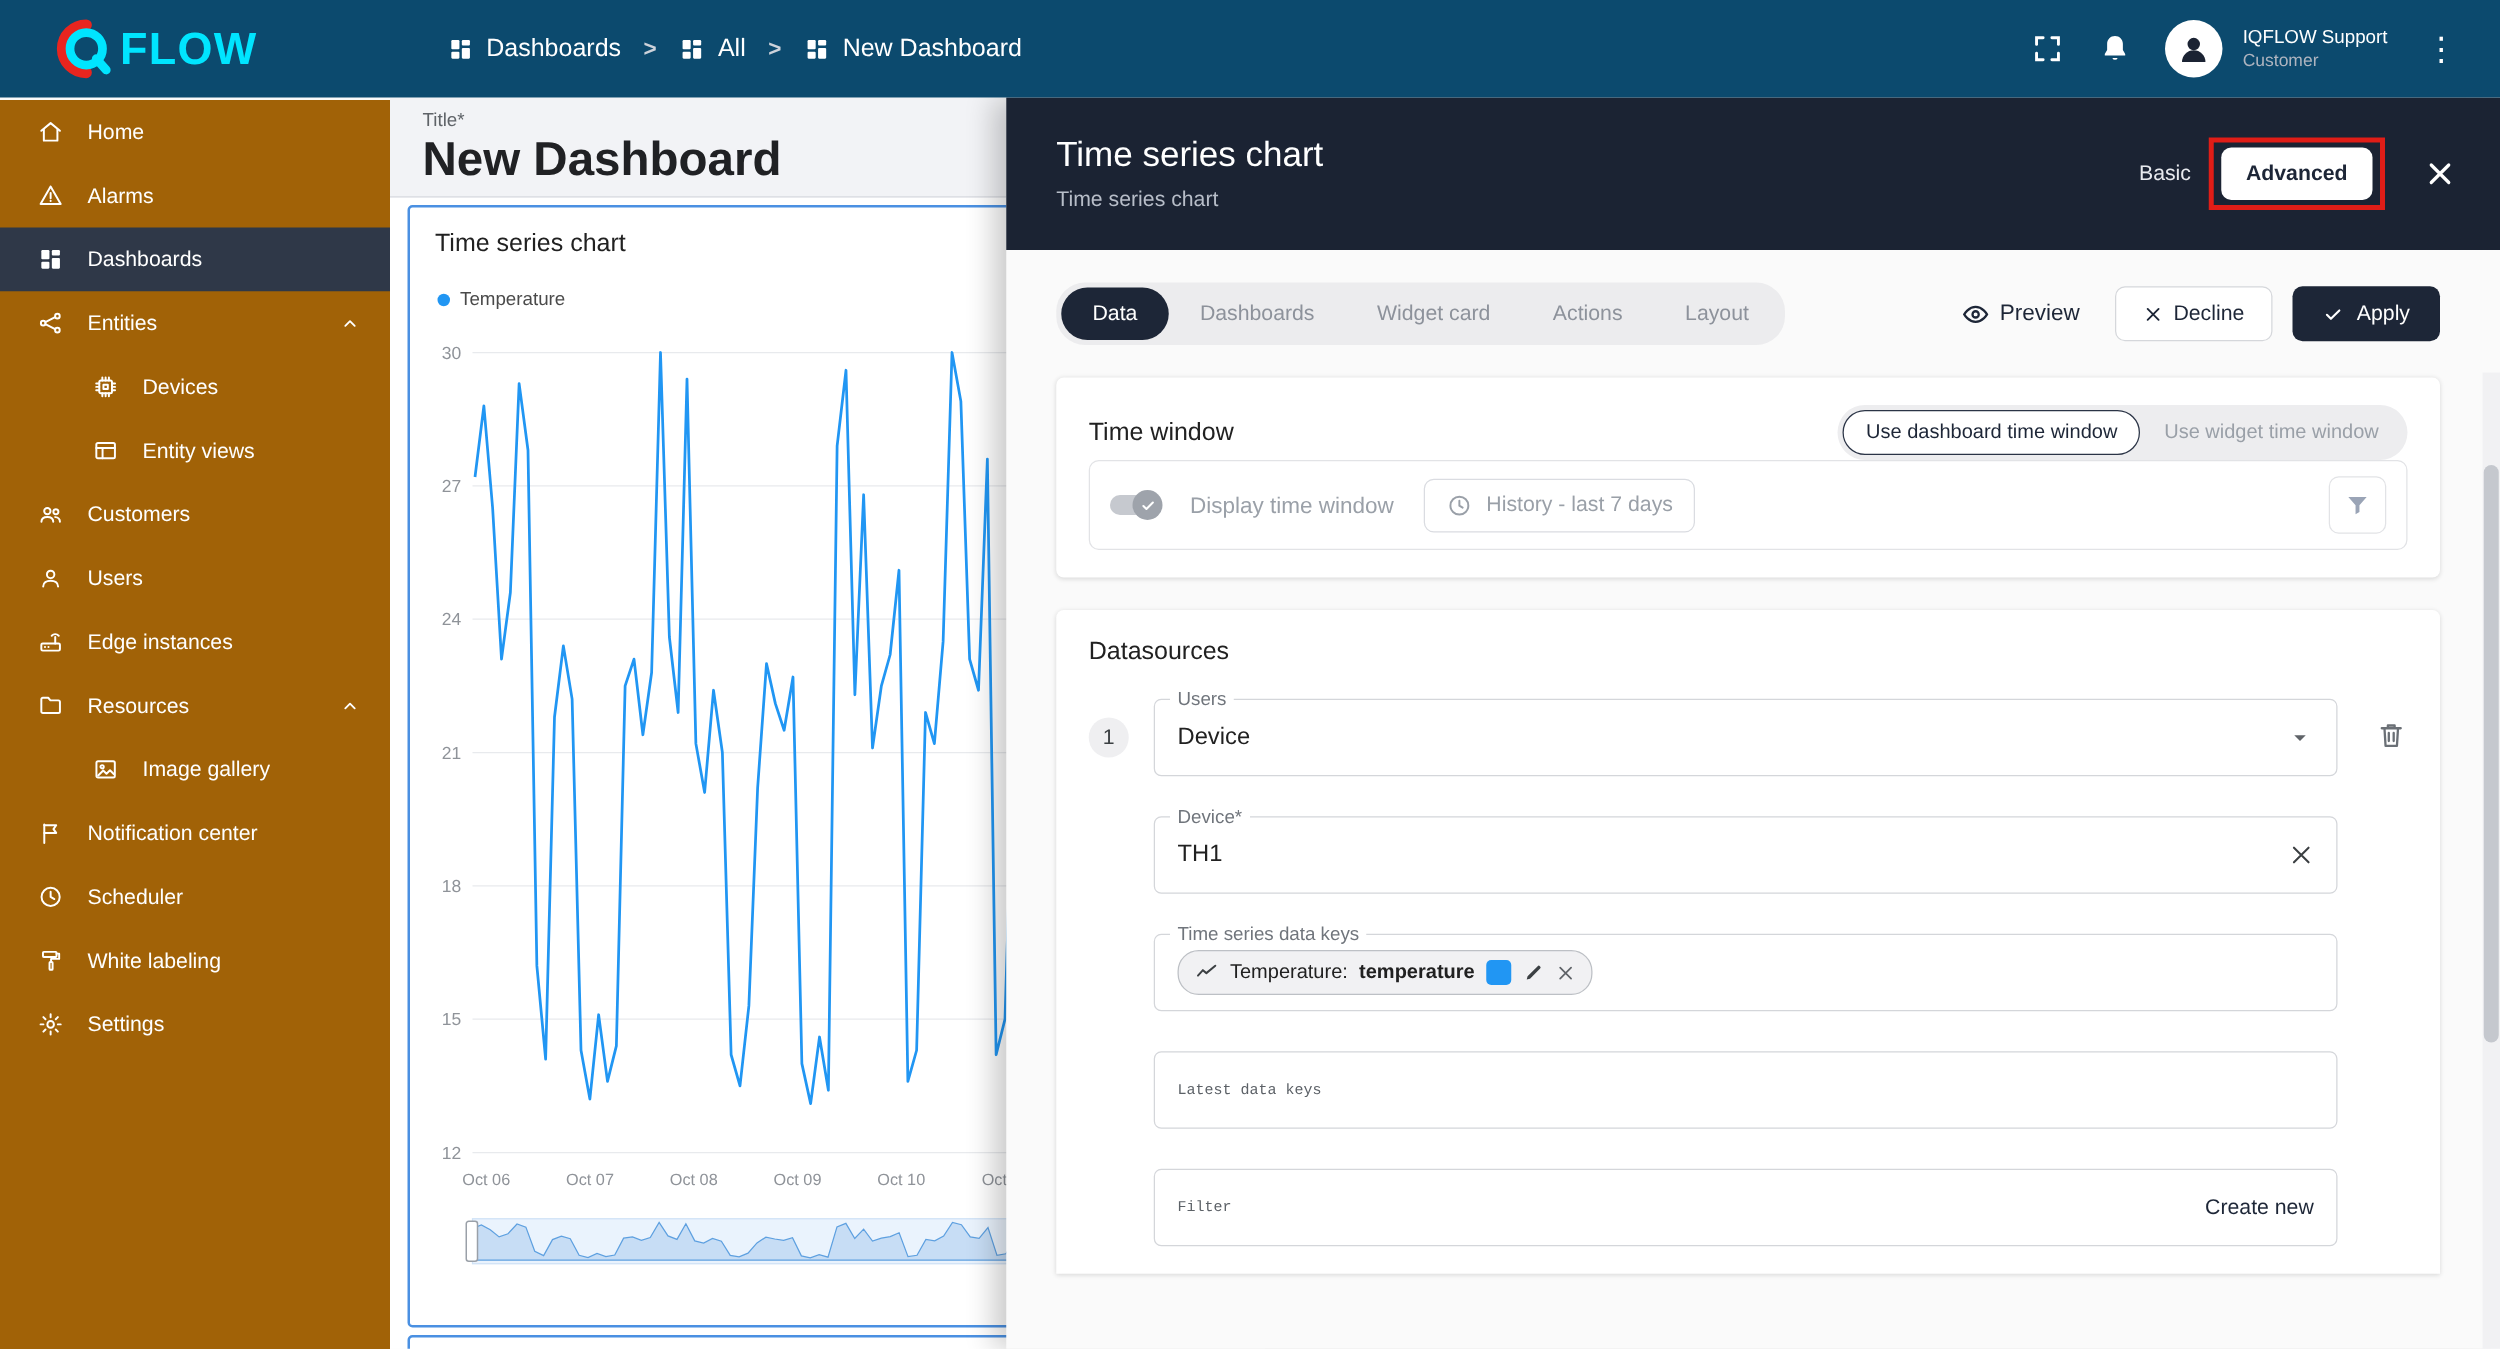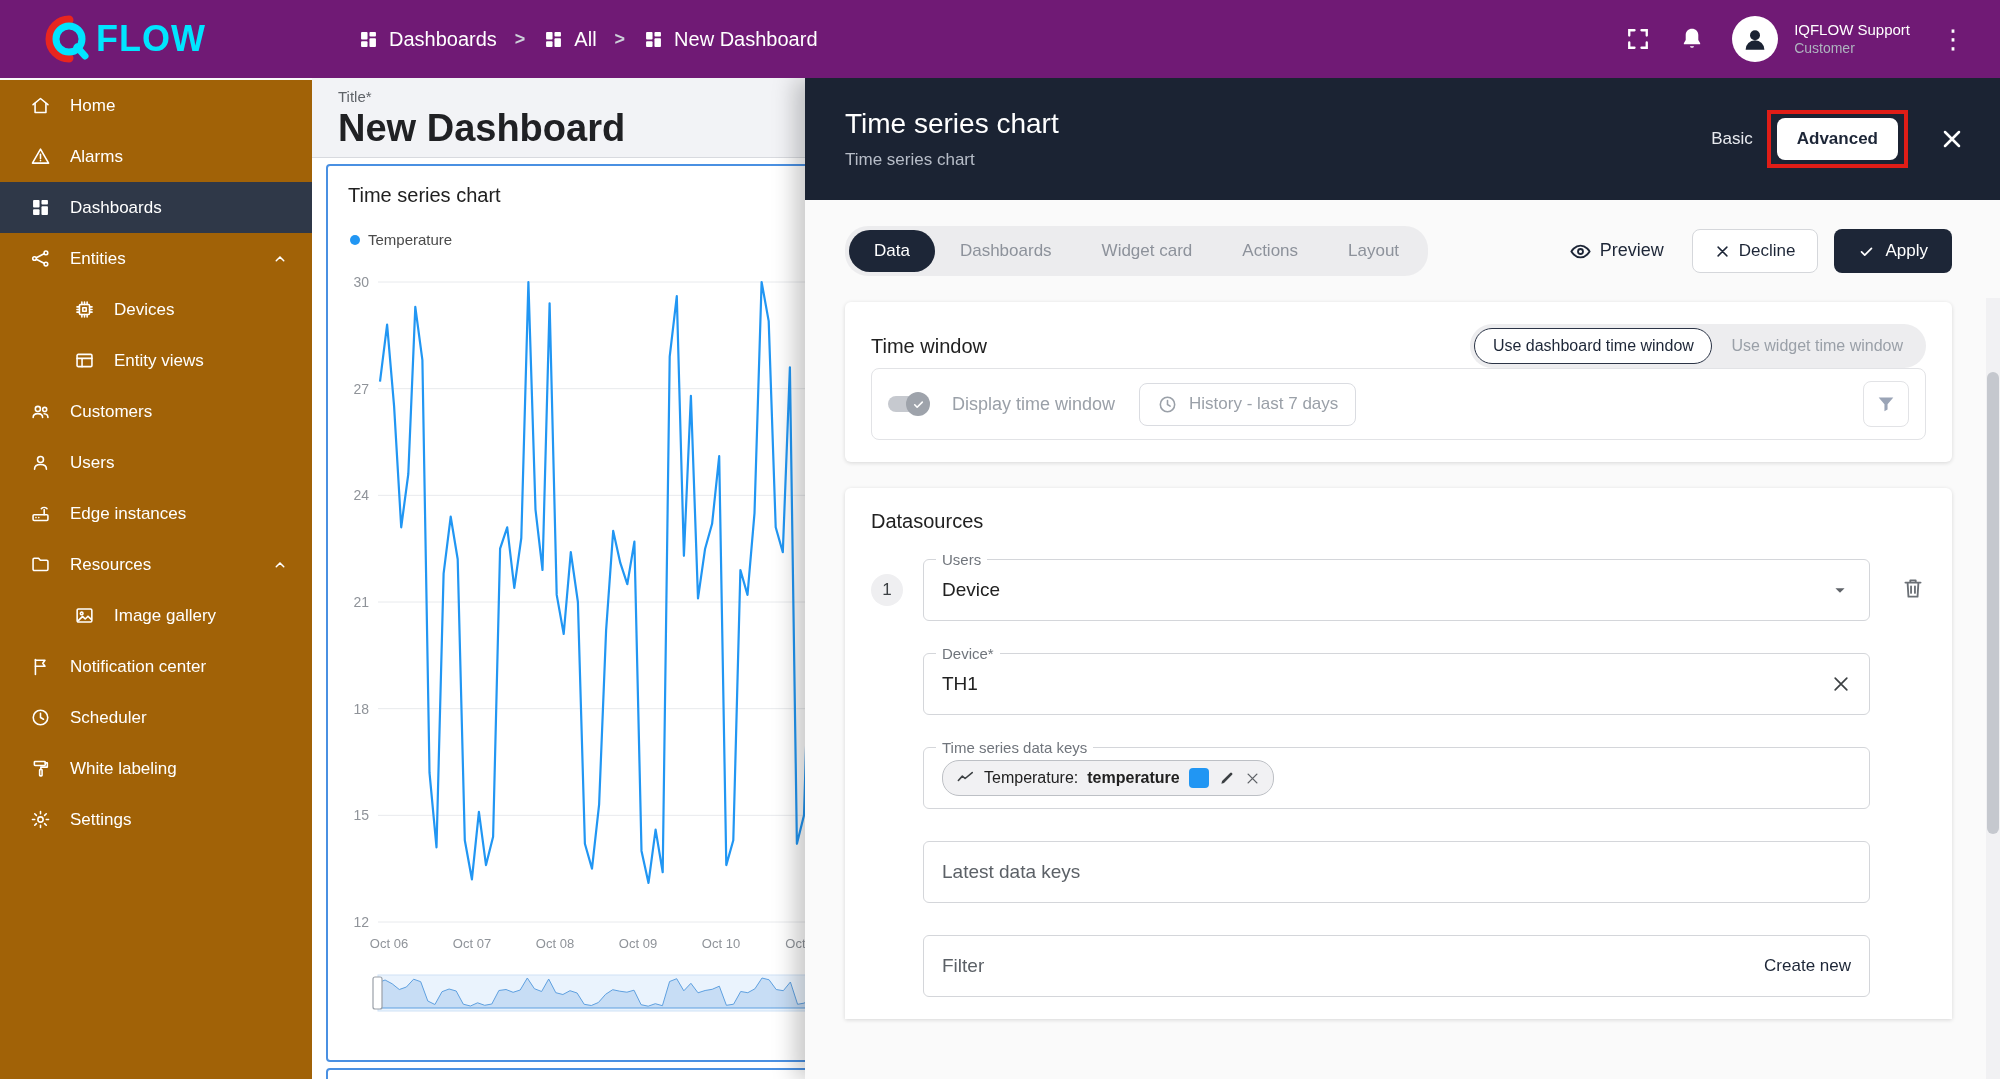--- a/index.html
+++ b/index.html
@@ -1,19 +1,19 @@
 <!DOCTYPE html>
 <html><head>
 <meta charset="utf-8">
 <style>
   * { box-sizing: border-box; margin: 0; padding: 0; }
   html,body { width:2000px; height:1079px; overflow:hidden; font-family:"Liberation Sans", sans-serif; background:#fafafa; }
 
   
-  .topbar { position:absolute; left:0; top:0; width:2000px; height:78px; background:#701a75; display:flex; align-items:center; z-index:40; }
+  .topbar { position:absolute; left:0; top:0; width:2000px; height:78px; background:#0c4a6e; display:flex; align-items:center; z-index:40; }
   .logo { display:flex; align-items:center; margin-left:38px; cursor:pointer; }
   .logo-flow { color:#00e5ff; font-size:36px; font-weight:700; letter-spacing:1px; margin-left:2px; }
   .breadcrumbs { position:absolute; left:358px; display:flex; align-items:center; gap:14px; color:#fff; }
   .crumb { display:flex; align-items:center; gap:10px; font-size:20px; font-weight:500; cursor:pointer; }
   .crumb .icn { width:21px; height:21px; color:#fff; }
   .crumb-sep { color:#cdd2da; font-size:18px; font-weight:700; margin:0 4px; }
   .topbar-right { position:absolute; right:30px; display:flex; align-items:center; gap:26px; color:#fff; }
   .tb-icon { width:28px; height:28px; color:#fff; cursor:pointer; display:inline-flex; }
   .tb-icon svg { width:100%; height:100%; }
   .avatar { width:46px; height:46px; border-radius:50%; background:#fff; display:flex; align-items:center; justify-content:center; cursor:pointer; }
@@ -94,21 +94,21 @@
   .ds-card { flex:1; margin-bottom:0; border-radius:6px 6px 0 0; }
   .ds-row { position:relative; display:flex; margin-top:26px; }
   .ds-num { width:32px; height:32px; border-radius:50%; background:#efeff1; color:#3c4043; font-size:17px; display:flex; align-items:center; justify-content:center; margin-top:15px; flex:none; }
   .ds-fields { flex:1; margin:0 56px 0 20px; display:flex; flex-direction:column; gap:32px; }
   .trash-btn { position:absolute; right:0; top:16px; width:26px; height:26px; color:#6b7076; cursor:pointer; }
   .trash-btn svg { width:100%; height:100%; }
 
   .field { position:relative; border:1px solid #d4d6da; border-radius:6px; min-height:62px; display:flex; align-items:center; padding:0 18px; background:#fff; }
   .field > label { position:absolute; top:-9px; left:12px; background:#fff; padding:0 6px; font-size:15px; color:#70757c; }
   .field .value { font-size:19px; color:#212121; }
-  .field .ph { font-size:19px; color:#5c6167; }
+  .field .ph { font-size:12px; color:#5c6167;font-family:Liberation Mono, monospace; }
   .caret { margin-left:auto; width:22px; height:22px; color:#5f6368; cursor:pointer; }
   .clear-x { margin-left:auto; width:20px; height:20px; color:#3c4043; cursor:pointer; }
   .clear-x svg, .caret svg { width:100%; height:100%; }
   .chip { display:inline-flex; align-items:center; gap:9px; background:#f1f1f3; border:1px solid #bdc0c5; border-radius:17px; padding:7px 13px; cursor:pointer; }
   .chip svg.ts { width:19px; height:19px; color:#3c4043; }
   .chip-name { font-size:16px; color:#212121; }
   .chip-key { font-size:16px; font-weight:700; color:#212121; }
   .color-sq { width:20px; height:20px; border-radius:4px; cursor:pointer; }
   .chip-edit { width:18px; height:18px; color:#3c4043; cursor:pointer; }
   .chip-x { width:15px; height:15px; color:#5f6368; cursor:pointer; }

